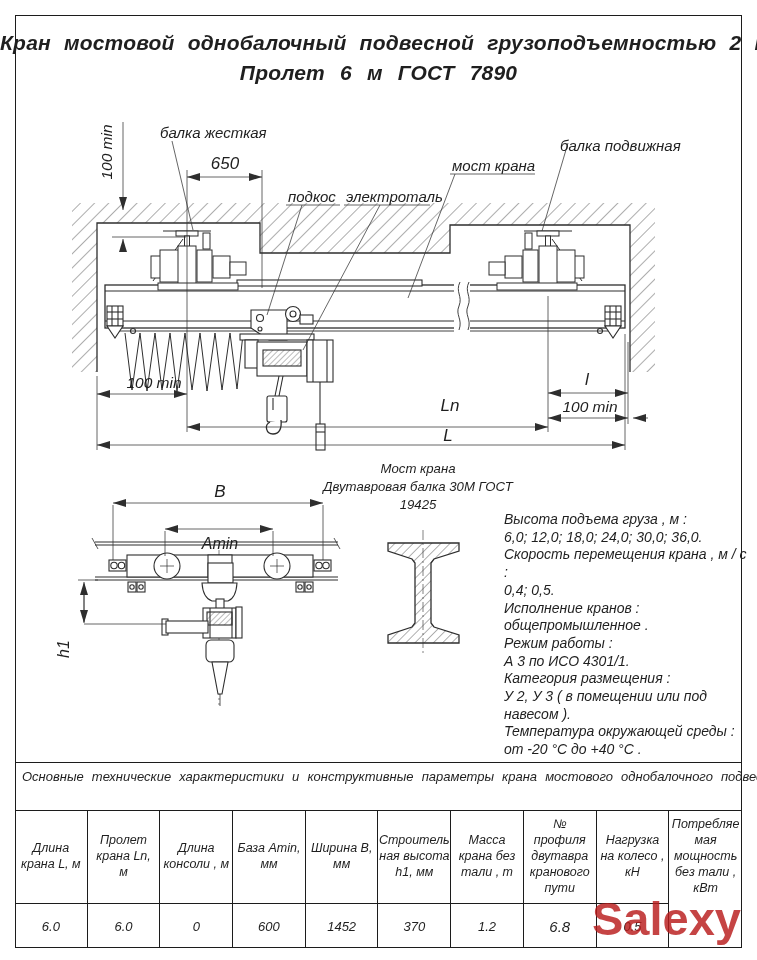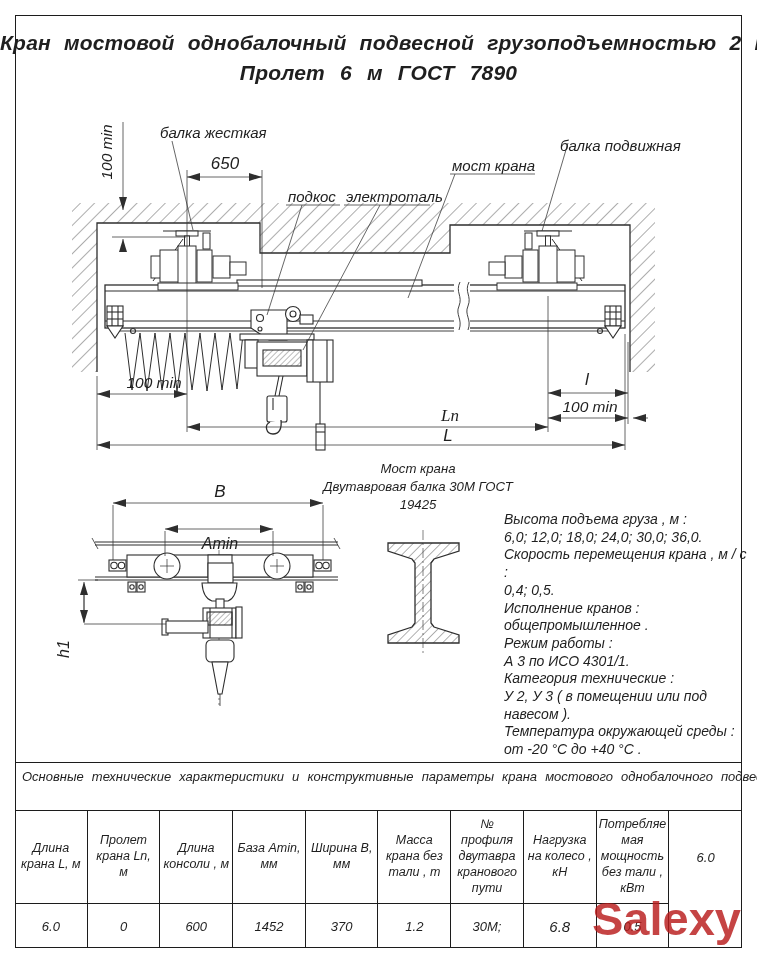--- a/index.html
+++ b/index.html
@@ -253,21 +253,21 @@
 <div class="title1 title2">Пролет 6 м  ГОСТ 7890</div>
 
 <div class="lbl" style="left:160px;top:124px;font-style:italic;">балка жесткая</div>
 <div class="dimtxt" style="left:196px;top:154px;width:58px;font-size:17px;">650</div>
 <div class="dimtxt rot" style="left:65px;top:143px;width:84px;">100 min</div>
 <div class="lbl" style="left:288px;top:188px;">подкос</div>
 <div class="lbl" style="left:346px;top:188px;">электроталь</div>
 <div class="lbl" style="left:452px;top:157px;">мост крана</div>
 <div class="lbl" style="left:560px;top:137px;">балка подвижная</div>
 <div class="dimtxt" style="left:118px;top:374px;width:72px;">100 min</div>
-<div class="dimtxt" style="left:428px;top:406px;width:44px;font-size:17px;font-family:Liberation Serif, serif;">Ln</div>
+<div class="dimtxt" style="left:428px;top:396px;width:44px;font-size:17px;">Ln</div>
 <div class="dimtxt" style="left:426px;top:426px;width:44px;font-size:17px;">L</div>
 <div class="dimtxt" style="left:572px;top:370px;width:30px;font-size:17px;">l</div>
 <div class="dimtxt" style="left:554px;top:398px;width:72px;">100 min</div>
 
 <div class="dimtxt" style="left:200px;top:482px;width:40px;font-size:17px;">B</div>
 <div class="dimtxt" style="left:192px;top:507px;width:56px;font-size:16px;margin-top:28px;">Amin</div>
 <div class="dimtxt rot" style="left:42px;top:640px;width:44px;font-size:16px;">h1</div>
 
 <div class="seccap">
   <div>Мост крана</div>
@@ -277,43 +277,43 @@
 
 <div class="specs">
   <div>Высота подъема груза , м :</div>
   <div>6,0; 12,0; 18,0; 24,0; 30,0; 36,0.</div>
   <div>Скорость перемещения крана , м / с :</div>
   <div>0,4; 0,5.</div>
   <div>Исполнение кранов :</div>
   <div>общепромышленное .</div>
   <div>Режим работы :</div>
   <div>А 3 по ИСО 4301/1.</div>
-  <div>Категория технические :</div>
+  <div>Категория размещения :</div>
   <div>У 2, У 3 ( в помещении или под</div>
   <div>навесом ).</div>
   <div>Температура окружающей среды :</div>
   <div>от -20 °С до +40 °С .</div>
 </div>
 
 <div class="tblcap">Основные технические характеристики и конструктивные параметры крана мостового однобалочного подвесного г/п 2 т.</div>
 <div class="grid">
   <div class="cell hd">Длина крана L,  м</div>
   <div class="cell hd">Пролет крана Ln, м</div>
   <div class="cell hd">Длина консоли , м</div>
   <div class="cell hd">База Amin,  мм</div>
   <div class="cell hd">Ширина В,  мм</div>
+  <div class="cell hd">Строитель ная высота h1, мм</div>
   <div class="cell hd">Масса крана без тали , т</div>
   <div class="cell hd">№ профиля двутавра кранового пути</div>
   <div class="cell hd">Нагрузка на колесо , кН</div>
   <div class="cell hd">Потребляе мая мощность без тали , кВт</div>
   <div class="cell val">6.0</div>
   <div class="cell val">6.0</div>
   <div class="cell val">0</div>
   <div class="cell val">600</div>
   <div class="cell val">1452</div>
   <div class="cell val">370</div>
   <div class="cell val">1.2</div>
-  <div class="cell val">30М;</div>
   <div class="cell val">6.8</div>
   <div class="cell val">0.5</div>
 </div>
 
 <div class="watermark" style="color: #b91c1c;">Salexy</div>
 
 </body></html>

